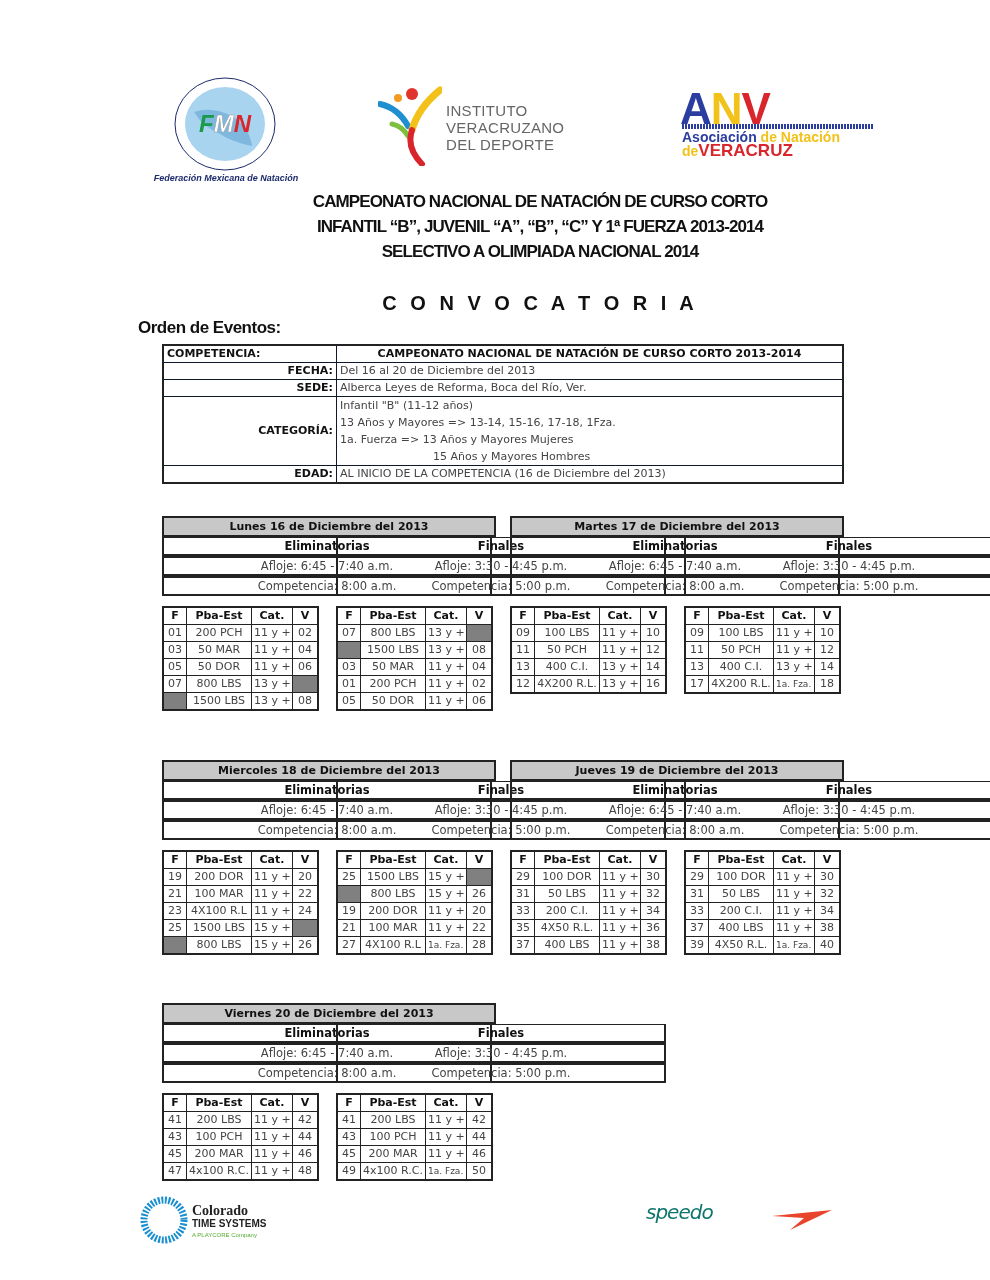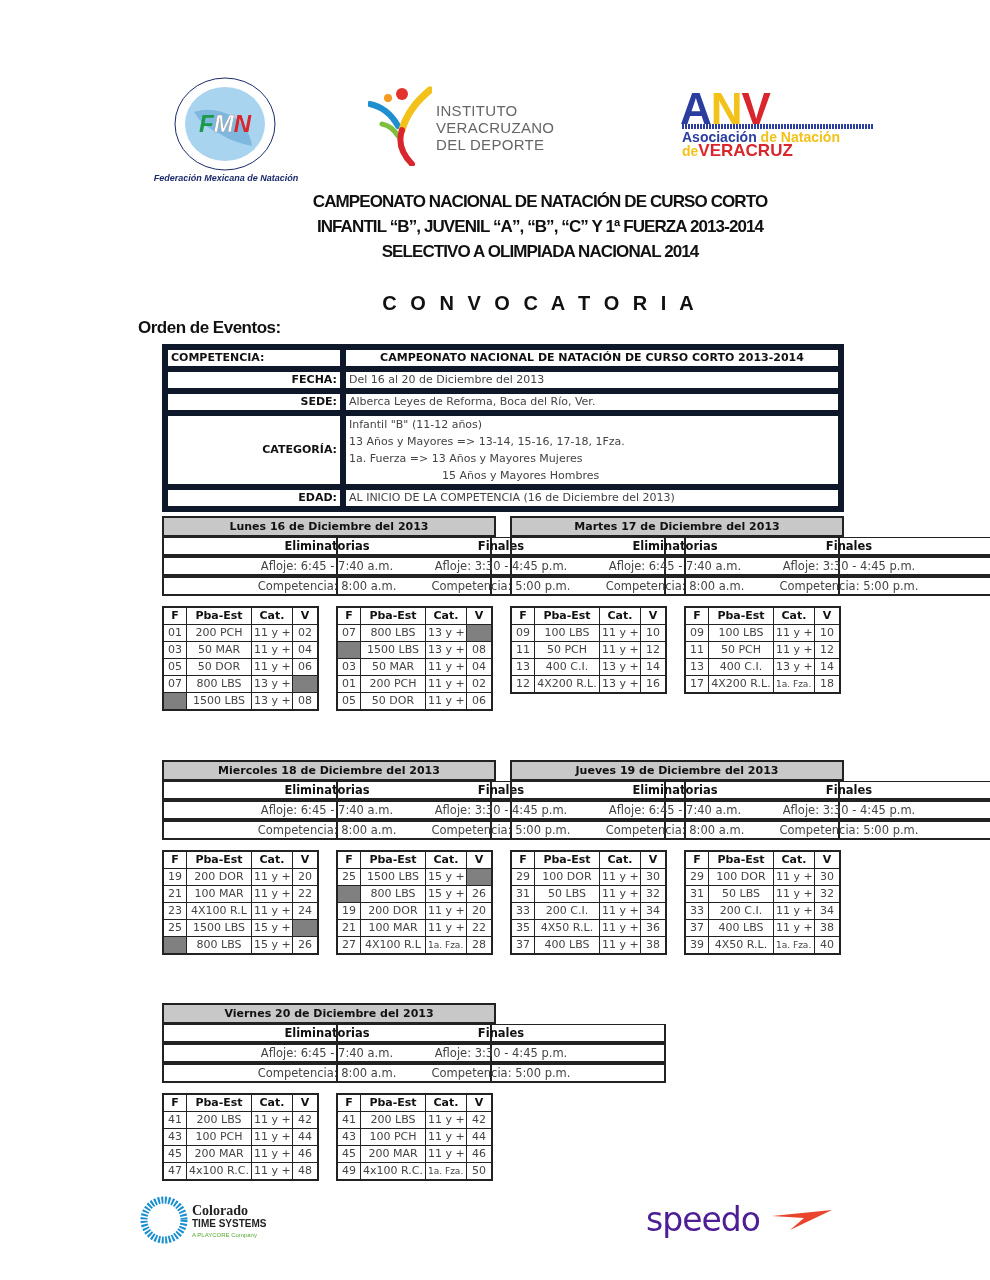--- a/index.html
+++ b/index.html
@@ -1,35 +1,35 @@
 <!DOCTYPE html>
 <html><head>
 <meta charset="utf-8">
 <style>
   html,body{margin:0;padding:0;background:#fff;}
   body{width:990px;height:1280px;position:relative;font-family:"DejaVu Sans",sans-serif;color:#111;overflow:hidden;}
   .abs{position:absolute;}
   
   .fmn-logo{left:172px;top:76px;width:106px;height:96px;}
   .fmn-caption{left:146px;top:173px;width:160px;font-size:9px;font-weight:bold;font-style:italic;color:#1b2a6b;text-align:center;font-family:"Liberation Sans",sans-serif;}
-  .ivd-logo{left:368px;top:86px;width:270px;height:80px;}
+  .ivd-logo{left:378px;top:86px;width:270px;height:80px;}
   .ivd-text{position:absolute;left:68px;top:16px;font-family:"Liberation Sans",sans-serif;font-size:15px;color:#666;line-height:17px;letter-spacing:0.3px;}
   .anv-logo{left:680px;top:88px;width:196px;height:72px;}
   .anv-letters{position:absolute;left:0;top:0;font-family:"Liberation Sans",sans-serif;font-weight:bold;font-size:44px;line-height:42px;letter-spacing:-1px;}
   .anv-bar{position:absolute;left:2px;top:36px;width:192px;height:5px;background:repeating-linear-gradient(90deg,#2b3ea0 0 2px,#fff 2px 3px);}
   .anv-l2{position:absolute;left:2px;top:42px;font-family:"Liberation Sans",sans-serif;font-weight:bold;font-size:14px;line-height:14px;white-space:nowrap;}
   .anv-l3{position:absolute;left:2px;top:55px;font-family:"Liberation Sans",sans-serif;font-weight:bold;font-size:17px;line-height:16px;white-space:nowrap;}
   
   .title{left:0;width:1080px;text-align:center;font-family:"Liberation Sans",sans-serif;font-weight:bold;font-size:17px;letter-spacing:-0.9px;line-height:25px;top:189px;}
   .convoc{left:0;width:1080px;top:292px;text-align:center;font-family:"Liberation Sans",sans-serif;font-weight:bold;font-size:20px;letter-spacing:4px;}
   .orden{left:138px;top:318px;font-family:"Liberation Sans",sans-serif;font-weight:bold;font-size:17px;letter-spacing:-0.5px;}
   
   table{border-collapse:collapse;}
   .info{left:162px;top:344px;width:682px;font-size:11.5px;border:2px solid #222;}
-  .info td{border:6px solid #0f172a;padding:0 3px;height:16px;line-height:16px;font-family:"DejaVu Sans",sans-serif;}
+  .info td{border:1px solid #0f172a;padding:0 3px;height:16px;line-height:16px;font-family:"DejaVu Sans",sans-serif;}
   .info td.k{width:166px;text-align:right;font-weight:bold;font-size:11px;}
   .info td.k0{text-align:left;font-weight:bold;font-size:11px;}
   .info td.v{color:#444;font-size:11px;}
   .info td.vh{text-align:center;font-weight:bold;font-size:11px;margin-top:35px;}
   .cat-lines div{line-height:17px;}
   
   .day{width:682px;}
   .dayhdr{position:absolute;left:0;top:0;width:330px;height:17px;background:#c8c8c8;border:2px solid #222;font-weight:bold;font-size:11px;text-align:center;line-height:17px;box-sizing:content-box;}
   .sess{position:absolute;width:330px;}
   .sess .row{border:2px solid #222;border-top:1px solid #222;height:16px;line-height:16px;text-align:center;font-size:11.5px;color:#444;}
@@ -569,17 +569,17 @@
   <svg width="48" height="48" viewBox="0 0 48 48" style="position:absolute;left:0;top:4px">
     <g stroke="#1a8fd0" stroke-width="2">
       <circle cx="24" cy="24" r="20" fill="none" stroke-dasharray="2 1.5" stroke-width="7"></circle>
     </g>
   </svg>
   <div style="position:absolute;left:52px;top:12px;font-family:'Liberation Serif',serif;font-weight:bold;font-size:14px;color:#222;line-height:13px">Colorado</div>
   <div style="position:absolute;left:52px;top:26px;font-family:'Liberation Sans',sans-serif;font-weight:bold;font-size:10px;color:#222;line-height:11px">TIME SYSTEMS</div>
   <div style="position:absolute;left:52px;top:40px;font-family:'Liberation Sans',sans-serif;font-size:6px;color:#5a3;line-height:7px">A PLAYCORE Company</div>
 </div>
 <div class="abs speedo">
-  <div style="position:absolute;left:0;top:0;font-family:'DejaVu Sans',sans-serif;font-size:33px;color:#4c1d95;letter-spacing:-1px">speedo</div>
+  <div style="position:absolute;left:0;top:0;font-family:'DejaVu Sans',sans-serif;font-style:italic;font-size:20px;color:#0f766e;letter-spacing:-1px">speedo</div>
   <svg width="64" height="24" viewBox="0 0 64 24" style="position:absolute;left:124px;top:8px">
     <path d="M2 8 L62 2 L20 22 L34 10 Z" fill="#e8452c"></path>
   </svg>
 </div>
 
 </body></html>

